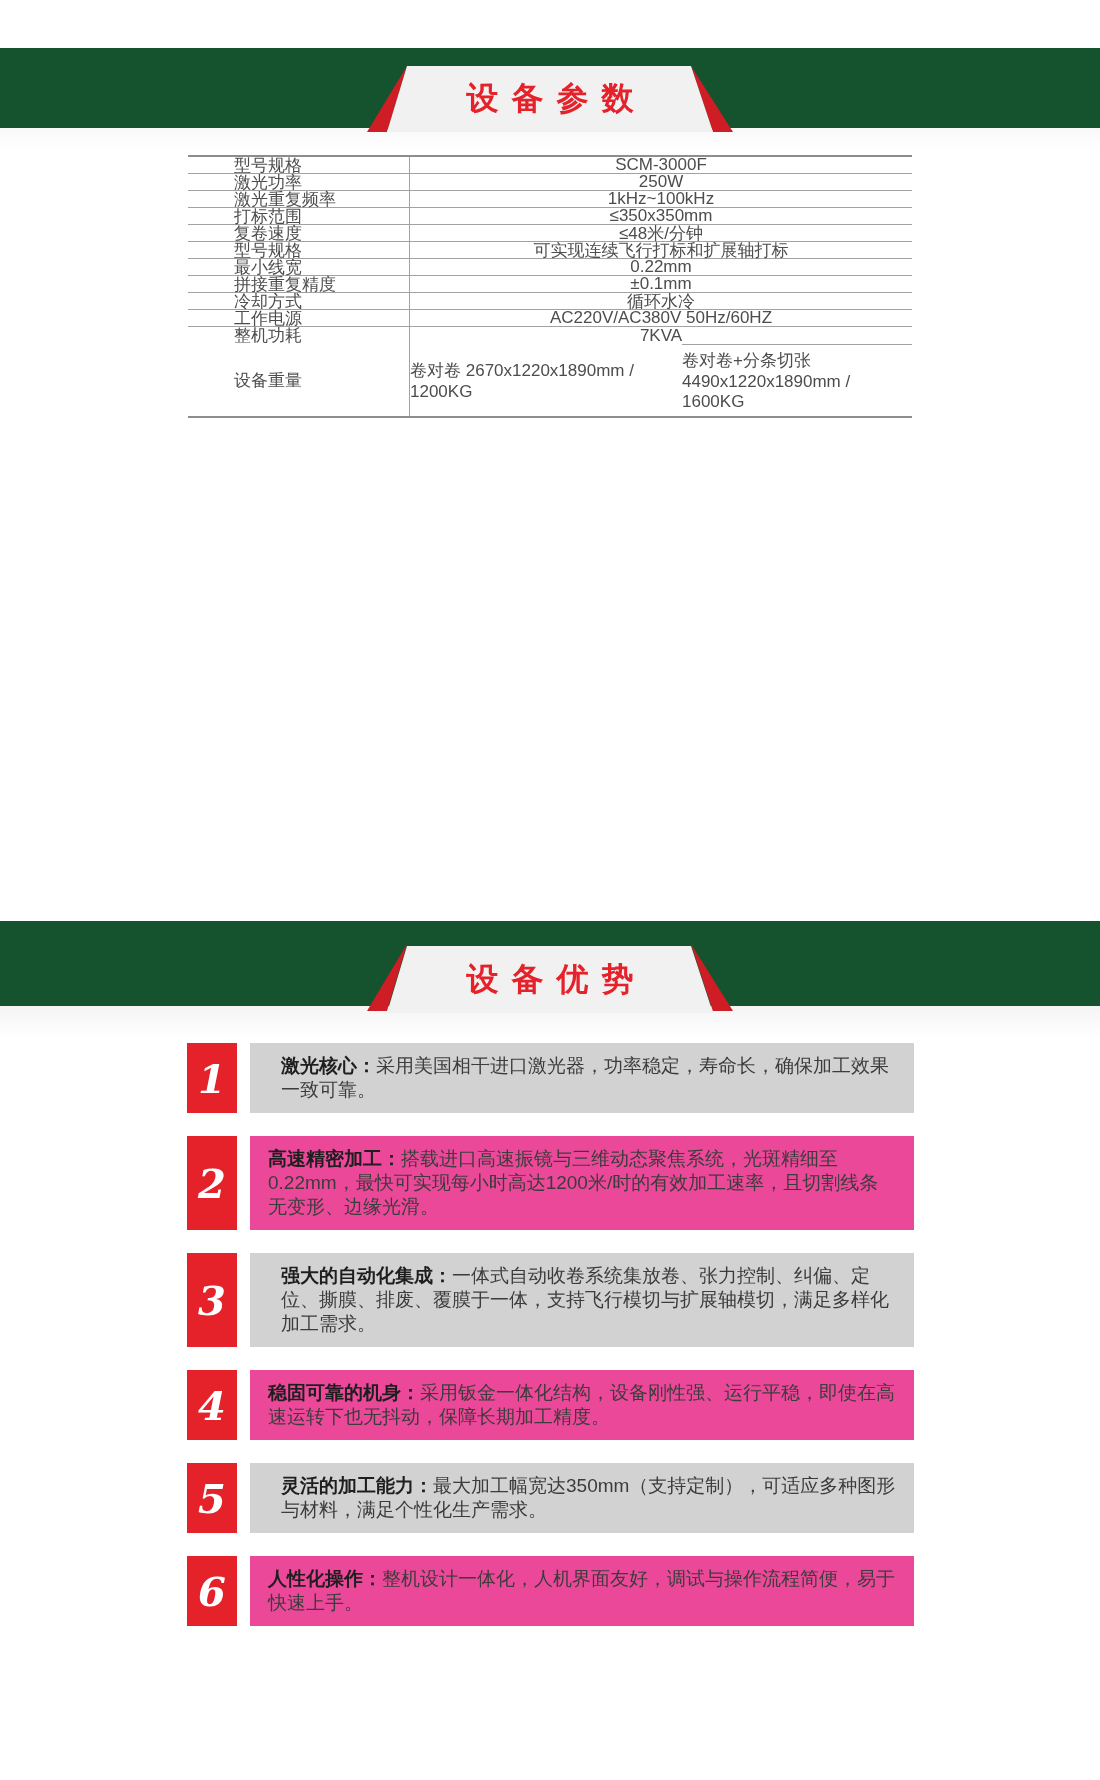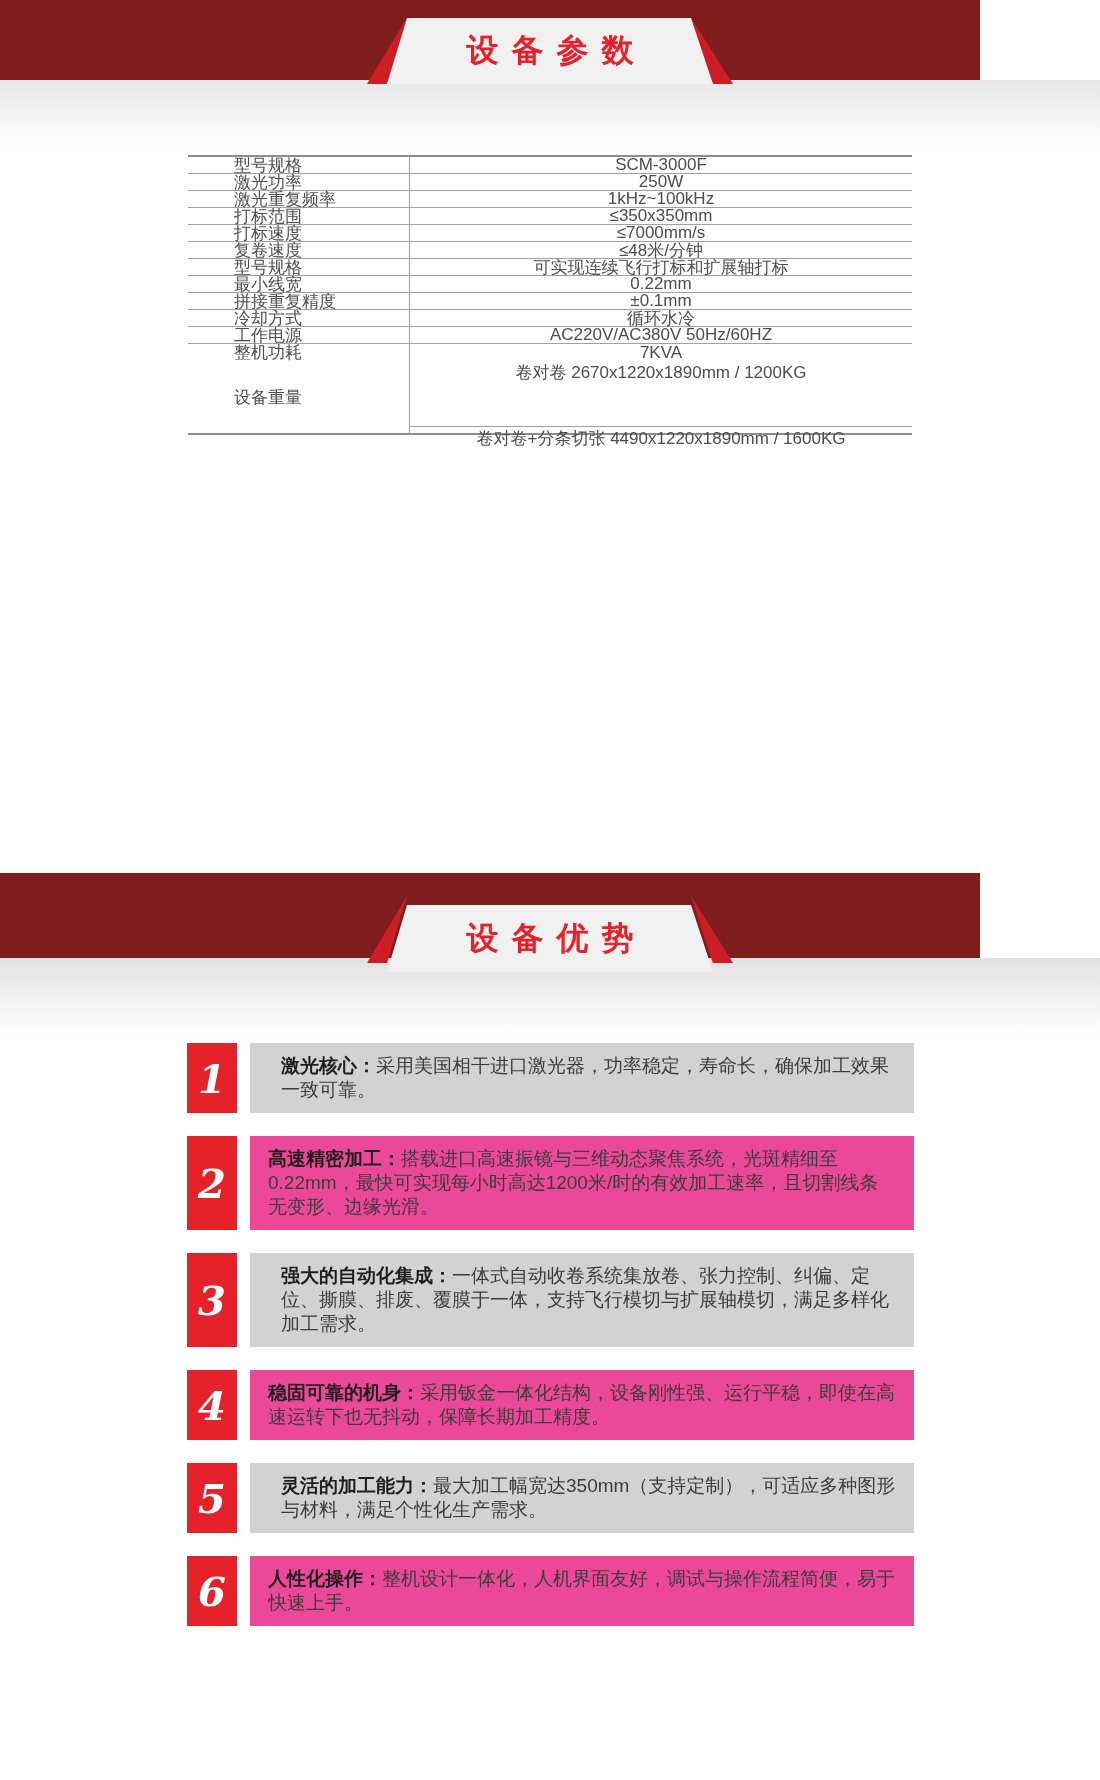--- a/index.html
+++ b/index.html
@@ -1,50 +1,50 @@
 <!DOCTYPE html>
 <html><head>
 <meta charset="utf-8">
 <style>
   * { margin:0; padding:0; box-sizing:border-box; }
   html,body { width:1100px; height:1780px; background:#ffffff; overflow:hidden;
               font-family:"Liberation Sans","DejaVu Sans",sans-serif; position:relative; }
 
   
-  .banner { position:absolute; left:0; width:980px; background:#7f1d1d; z-index:3; }
+  .banner { position:absolute; left:0; width:1100px; background:#14532d; z-index:3;margin-top:48px; }
   .banner-1 { top:0; height:80px; }
   .banner-2 { top:873px; height:85px; }
   .wedge { position:absolute; background:#cf1d25; }
   .wedge-left  { left:367px; width:40px; clip-path:polygon(100% 0, 50% 100%, 0 100%); }
   .wedge-right { left:691px; width:42px; clip-path:polygon(0 0, 52% 100%, 100% 100%); }
   .banner-1 .wedge { top:18px; height:66px; }
   .banner-2 .wedge { top:23px; height:67px; }
   .trap { position:absolute; left:387px; width:326px; background:#f1f1f2;
           clip-path:polygon(20px 0, 304px 0, 100% 100%, 0 100%);
           display:flex; align-items:center; justify-content:center; }
   .banner-1 .trap { top:18px; height:66px; }
-  .banner-2 .trap { top:32px; height:67px; }
+  .banner-2 .trap { top:25px; height:67px; }
   .banner-title { color:#e5222a; font-size:32px; font-weight:bold;
                   letter-spacing:13px; padding-left:13px; white-space:nowrap; }
 
   .grad { position:absolute; left:0; width:1100px; z-index:1; }
   .grad-1 { top:80px;  height:70px; background:linear-gradient(to bottom,#e7e7e9 0%,#f5f5f6 55%,#ffffff 100%); }
   .grad-2 { top:958px; height:80px; background:linear-gradient(to bottom,#e1e1e3 0%,#f3f3f4 55%,#ffffff 100%); }
 
   
   .spec-table { position:absolute; left:188px; top:155px; width:724px;
                 border-top:2px solid #8d8d8d; border-bottom:2px solid #8d8d8d;
                 color:#4d4d4d; font-size:17px; z-index:2; }
   .spec-row { display:flex; height:17px; border-bottom:1px solid #a2a2a2; }
   .spec-row:last-child, .spec-row-double { border-bottom:none; }
   .spec-label { width:222px; padding-left:46px; display:flex; align-items:center;
                 border-right:1px solid #a2a2a2; }
   .spec-value { flex:1; display:flex; align-items:center; justify-content:center; text-align:center; }
   .spec-row-double { display:flex; height:72px; }
-  .spec-vstack { flex:1; display:flex; flex-direction:column;gap:42px; }
+  .spec-vstack { flex:1; display:flex; flex-direction:row;gap:42px; }
   .spec-sub { flex:1; display:flex; align-items:center; justify-content:center; }
   .spec-sub + .spec-sub { border-top:1px solid #a2a2a2; }
 
   
   .adv-list { position:absolute; left:187px; top:1043px; width:727px; z-index:2; }
   .adv-item { display:flex; align-items:stretch; margin-bottom:23px; }
   .adv-num { width:50px; background:#e5222a; color:#ffffff; flex:0 0 50px;
              display:flex; align-items:center; justify-content:center;
              font-family:"DejaVu Serif","Liberation Serif",serif;
              font-style:italic; font-weight:bold; font-size:40px; margin-right:13px; }
@@ -75,24 +75,20 @@
         <div class="spec-label">激光功率</div>
         <div class="spec-value">250W</div>
       </div>
       <div class="spec-row">
         <div class="spec-label">激光重复频率</div>
         <div class="spec-value">1kHz~100kHz</div>
       </div>
       <div class="spec-row">
         <div class="spec-label">打标范围</div>
         <div class="spec-value">≤350x350mm</div>
-      </div>
-      <div class="spec-row">
-        <div class="spec-label">打标速度</div>
-        <div class="spec-value">≤7000mm/s</div>
       </div>
       <div class="spec-row">
         <div class="spec-label">复卷速度</div>
         <div class="spec-value">≤48米/分钟</div>
       </div>
       <div class="spec-row">
         <div class="spec-label">型号规格</div>
         <div class="spec-value">可实现连续飞行打标和扩展轴打标</div>
       </div>
       <div class="spec-row">

